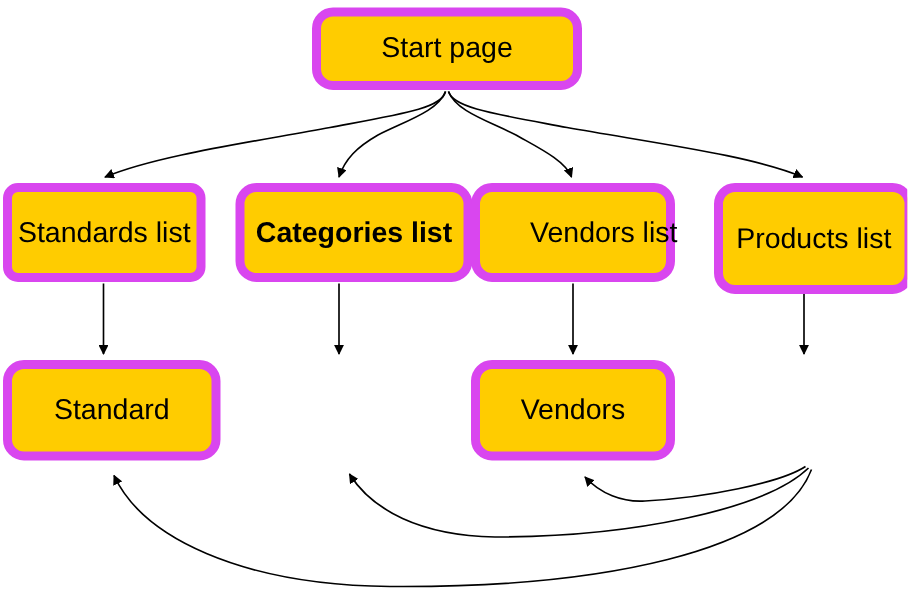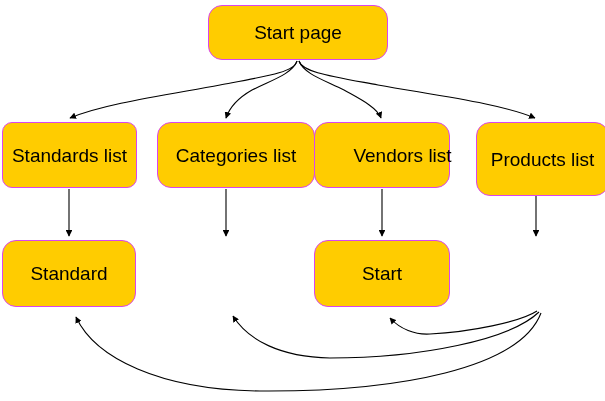--- a/index.html
+++ b/index.html
@@ -22,21 +22,21 @@
     position: absolute;
     left: 0;
     top: 0;
     width: 605px;
     height: 401px;
   }
   .node {
     position: absolute;
     box-sizing: border-box;
     background: #ffcc00;
-    border: 1px solid #d946ef;
+    border: 6px solid #d946ef;
     border-radius: 14px;
     display: flex;
     align-items: center;
     justify-content: center;
     z-index: 3;
   }
   .node-label {
     font-family: "Liberation Sans", sans-serif;
     font-size: 19px;
     line-height: 19px;
@@ -79,35 +79,35 @@
   </svg>
 
   <div class="node" style="left:208px; top:5px; width:180px; height:55px;">
     <span class="node-label">Start page</span>
   </div>
 
   <div class="node" style="left:2px; top:122px; width:135px; height:66px;border-radius:10px;">
     <span class="node-label">Standards list</span>
   </div>
 
-  <div class="node" style="left:157px; top:122px; width:158px; height:66px;">
+  <div class="node" style="left:157px; top:122px; width:158px; height:66px;font-weight:bold;">
     <span class="node-label">Categories list</span>
   </div>
 
   <div class="node" style="left:314px; top:122px; width:136px; height:66px;padding-left:41px;">
     <span class="node-label">Vendors list</span>
   </div>
 
   <div class="node" style="left:476px; top:122px; width:133px; height:74px;">
     <span class="node-label">Products list</span>
   </div>
 
-  <div class="node" style="left:2px; top:240px; width:134px; height:67px;">
+  <div class="node" style="left:2px; top:240px; width:145px; height:67px;">
     <span class="node-label">Standard</span>
   </div>
 
 
   <div class="node" style="left:314px; top:240px; width:136px; height:67px;">
-    <span class="node-label">Start</span>
+    <span class="node-label">Vendors</span>
   </div>
 
 
 </div>
 
 </body></html>

